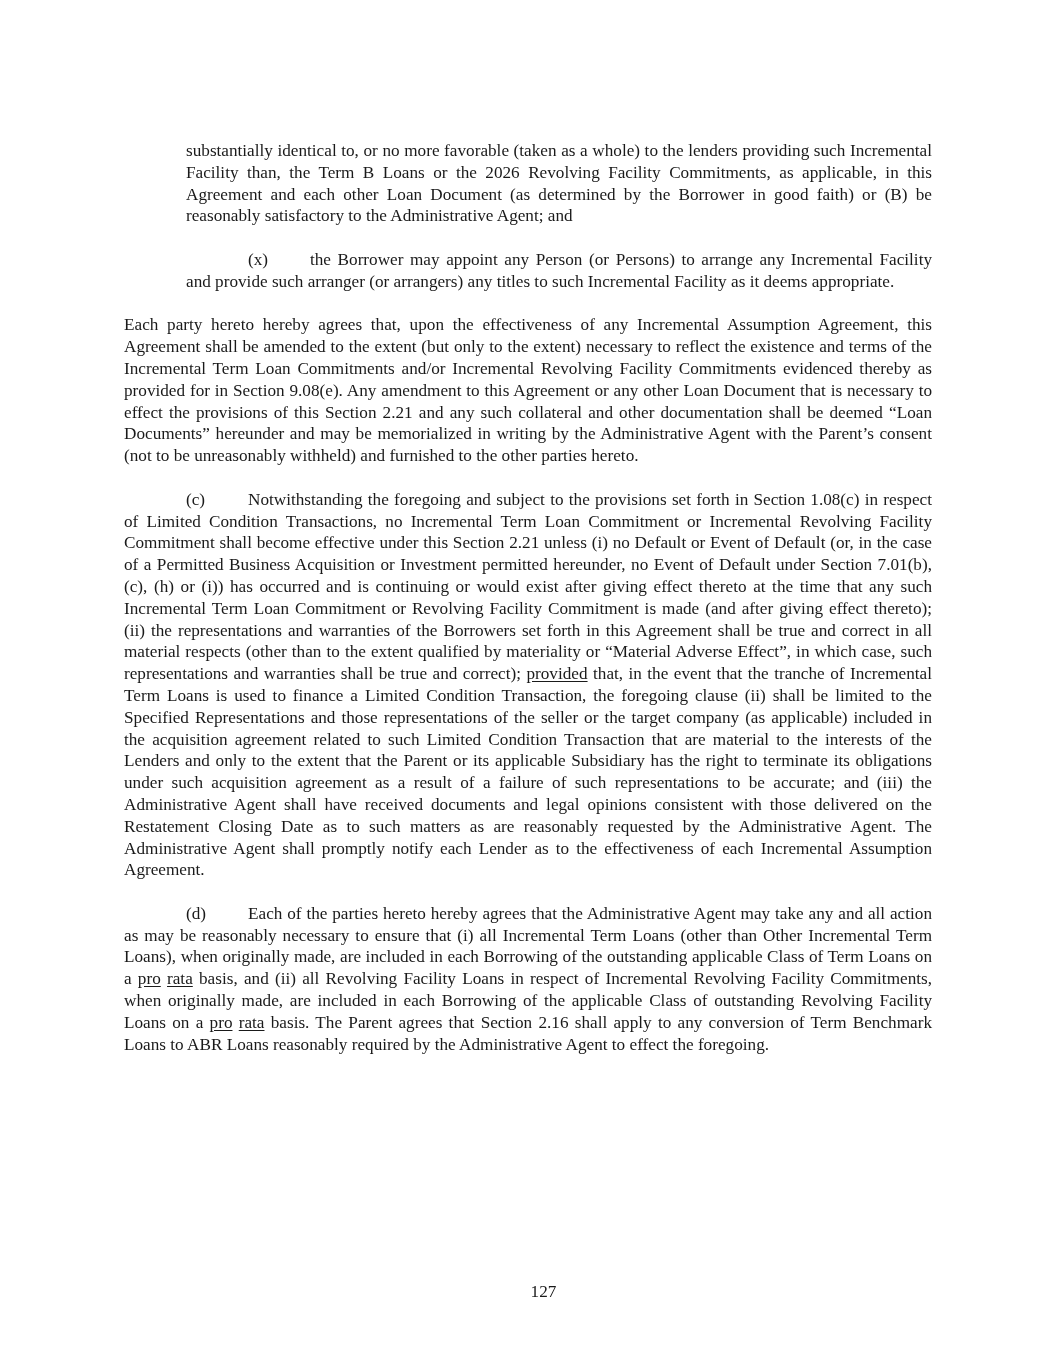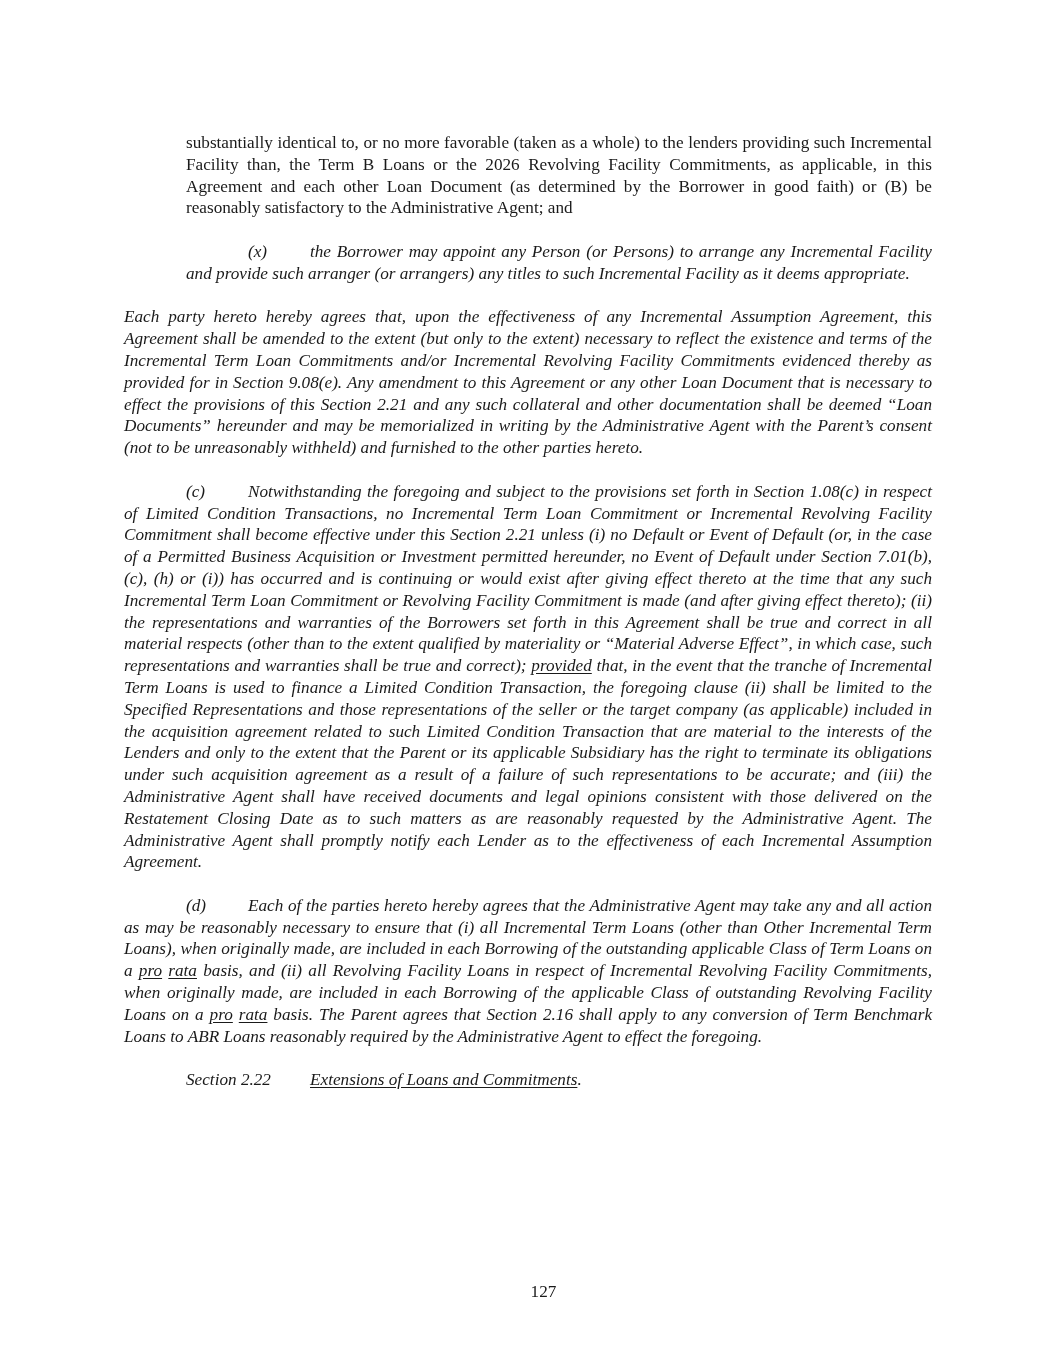--- a/index.html
+++ b/index.html
@@ -1,24 +1,24 @@
 <!DOCTYPE html>
 <html><head>
 <meta charset="utf-8">
 <style>
   html, body { margin: 0; padding: 0; background: #ffffff; }
   body { width: 1055px; height: 1365px; position: relative; overflow: hidden; }
   .page {
-    position: absolute; left: 124px; top: 132px; width: 808px;
+    position: absolute; left: 124px; top: 140px; width: 808px;
     font-family: "Liberation Serif", "DejaVu Serif", serif;
     font-size: 17.2px; line-height: 21.8px; color: #1a1a1a;
   }
   p { margin: 0; text-align: justify; }
   .indent-block { margin-left: 62px; }
-  .gap { margin-top: 21.8px; font-style: italic; }
+  .gap { margin-top: 21.8px; }
   .para-indent { text-indent: 62px; }
   .label { display: inline-block; width: 62px; text-indent: 0; }
   .u { text-decoration: underline; text-underline-offset: 2px; }
   .section-heading { margin-left: 62px; text-align: left; }
   .section-heading .num { display: inline-block; width: 124px; }
   .page-number {
     position: absolute; top: 1282px; left: 16px; width: 1055px; text-align: center;
     font-family: "Liberation Serif", "DejaVu Serif", serif;
     font-size: 17.2px; color: #1a1a1a;
   }
@@ -31,18 +31,17 @@
   <p class="indent-block">substantially identical to, or no more favorable (taken as a whole) to the lenders providing such Incremental Facility than, the Term B Loans or the 2026 Revolving Facility Commitments, as applicable, in this Agreement and each other Loan Document (as determined by the Borrower in good faith) or (B) be reasonably satisfactory to the Administrative Agent; and</p>
 
   <p class="indent-block gap para-indent"><span class="label">(x)</span><span>the Borrower may appoint any Person (or Persons) to arrange any Incremental Facility and provide such arranger (or arrangers) any titles to such Incremental Facility as it deems appropriate.</span></p>
 
   <p class="gap">Each party hereto hereby agrees that, upon the effectiveness of any Incremental Assumption Agreement, this Agreement shall be amended to the extent (but only to the extent) necessary to reflect the existence and terms of the Incremental Term Loan Commitments and/or Incremental Revolving Facility Commitments evidenced thereby as provided for in Section 9.08(e). Any amendment to this Agreement or any other Loan Document that is necessary to effect the provisions of this Section 2.21 and any such collateral and other documentation shall be deemed “Loan Documents” hereunder and may be memorialized in writing by the Administrative Agent with the Parent’s consent (not to be unreasonably withheld) and furnished to the other parties hereto.</p>
 
   <p class="gap para-indent"><span class="label">(c)</span><span>Notwithstanding the foregoing and subject to the provisions set forth in Section 1.08(c) in respect of Limited Condition Transactions, no Incremental Term Loan Commitment or Incremental Revolving Facility Commitment shall become effective under this Section 2.21 unless (i) no Default or Event of Default (or, in the case of a Permitted Business Acquisition or Investment permitted hereunder, no Event of Default under Section 7.01(b), (c), (h) or (i)) has occurred and is continuing or would exist after giving effect thereto at the time that any such Incremental Term Loan Commitment or Revolving Facility Commitment is made (and after giving effect thereto); (ii) the representations and warranties of the Borrowers set forth in this Agreement shall be true and correct in all material respects (other than to the extent qualified by materiality or “Material Adverse Effect”, in which case, such representations and warranties shall be true and correct); </span><span class="u">provided</span><span> that, in the event that the tranche of Incremental Term Loans is used to finance a Limited Condition Transaction, the foregoing clause (ii) shall be limited to the Specified Representations and those representations of the seller or the target company (as applicable) included in the acquisition agreement related to such Limited Condition Transaction that are material to the interests of the Lenders and only to the extent that the Parent or its applicable Subsidiary has the right to terminate its obligations under such acquisition agreement as a result of a failure of such representations to be accurate; and (iii) the Administrative Agent shall have received documents and legal opinions consistent with those delivered on the Restatement Closing Date as to such matters as are reasonably requested by the Administrative Agent. The Administrative Agent shall promptly notify each Lender as to the effectiveness of each Incremental Assumption Agreement.</span></p>
 
   <p class="gap para-indent"><span class="label">(d)</span><span>Each of the parties hereto hereby agrees that the Administrative Agent may take any and all action as may be reasonably necessary to ensure that (i) all Incremental Term Loans (other than Other Incremental Term Loans), when originally made, are included in each Borrowing of the outstanding applicable Class of Term Loans on a </span><span class="u">pro</span> <span class="u">rata</span><span> basis, and (ii) all Revolving Facility Loans in respect of Incremental Revolving Facility Commitments, when originally made, are included in each Borrowing of the applicable Class of outstanding Revolving Facility Loans on a </span><span class="u">pro</span> <span class="u">rata</span><span> basis. The Parent agrees that Section 2.16 shall apply to any conversion of Term Benchmark Loans to ABR Loans reasonably required by the Administrative Agent to effect the foregoing.</span></p>
 
-  <p class="gap section-heading"><span class="num">Section 2.22</span><span class="u">Extensions of Loans and Commitments</span><span>.</span></p>
 
 
 </div>
 
 <div class="page-number">127</div>
 
 </body></html>

